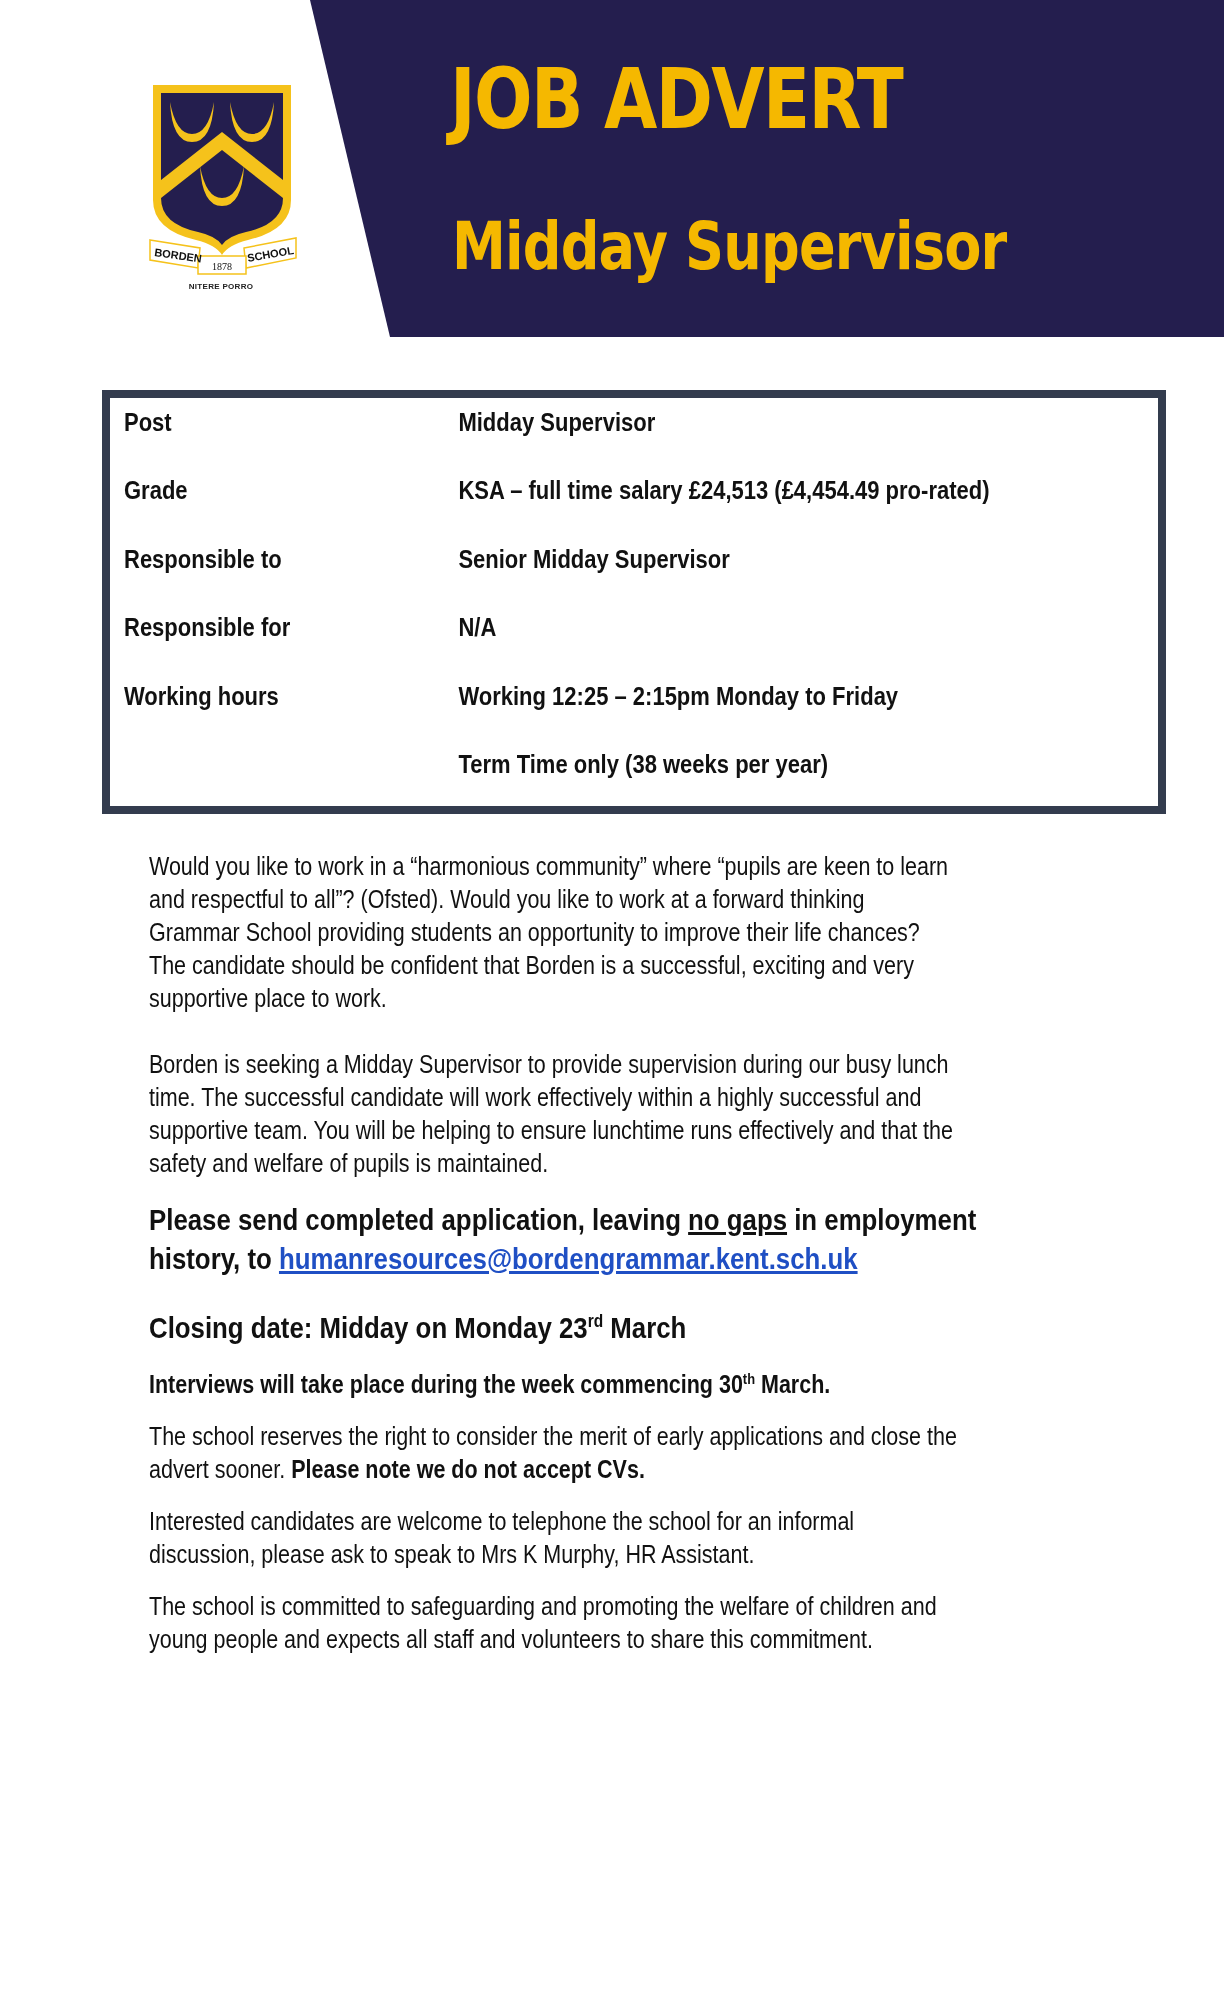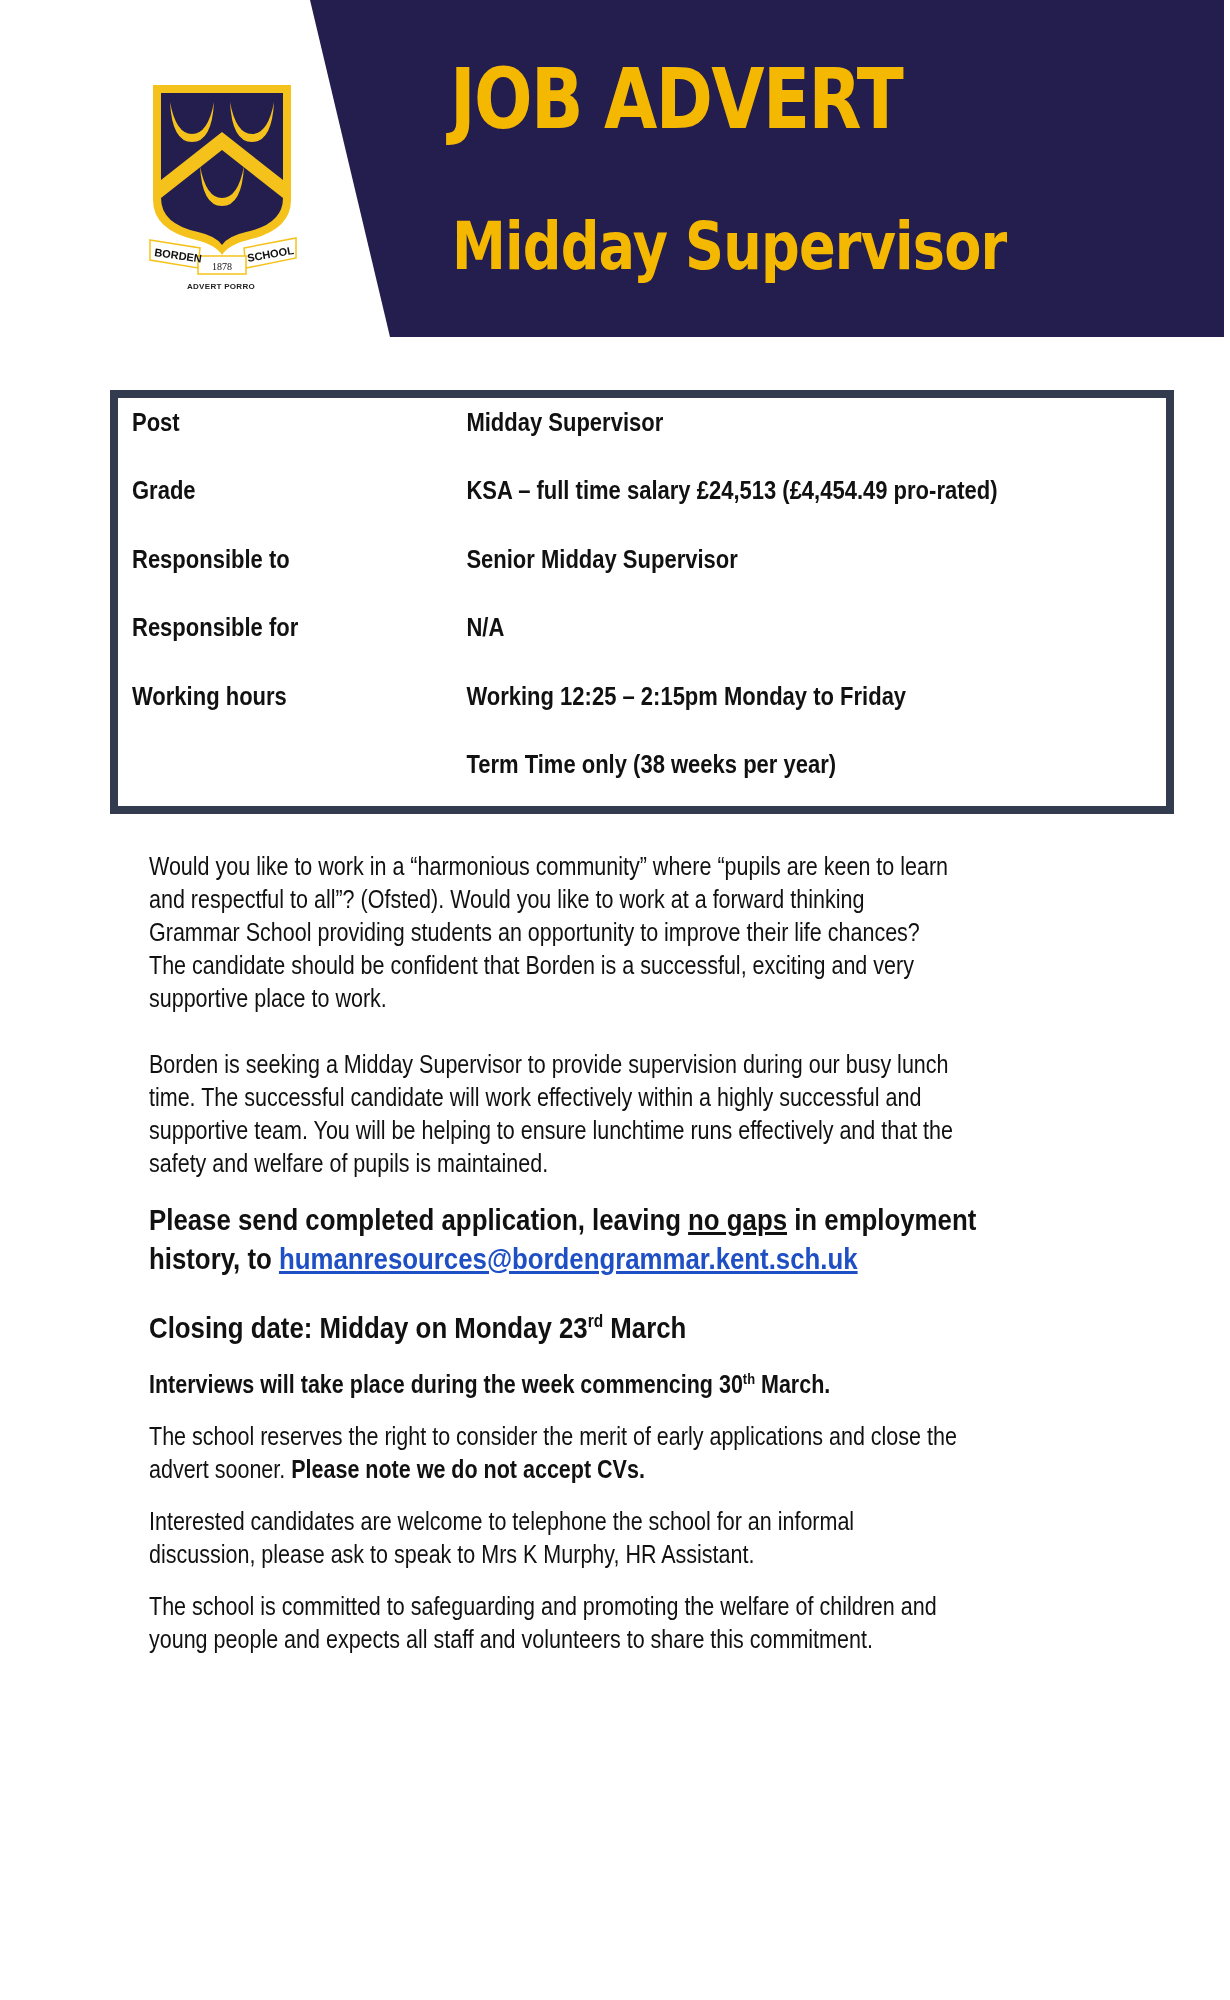--- a/index.html
+++ b/index.html
@@ -10,21 +10,21 @@
   .title1 { position:absolute; left:450px; top:50px; font-family:"DejaVu Sans", sans-serif;
             font-weight:bold; font-size:84px; color:#f5b800; letter-spacing:-2px;
             transform:scaleX(0.82); transform-origin:left top; white-space:nowrap; }
   .title2 { position:absolute; left:452px; top:208px; font-family:"DejaVu Sans", sans-serif;
             font-weight:bold; font-size:66px; color:#f5b800; letter-spacing:-1px;
             transform:scaleX(0.82); transform-origin:left top; white-space:nowrap; }
   .crest { position:absolute; left:148px; top:80px; width:150px; height:220px; }
   .motto { position:absolute; left:148px; top:282px; width:146px; text-align:center;
            font-size:8px; font-weight:bold; color:#222; letter-spacing:0.3px; }
 
-  .info-box { position:absolute; left:110px; top:390px; width:1048px; height:408px;
+  .info-box { position:absolute; left:102px; top:390px; width:1048px; height:408px;
               border:8px solid #333c4e; }
   .info-row { position:absolute; left:14px; font-size:25px; font-weight:bold; color:#111;
               transform:scaleX(0.88); transform-origin:left top; white-space:nowrap; }
   .info-row .val { position:absolute; left:380px; top:0; }
 
   .para { position:absolute; left:149px; width:940px; font-size:25px; line-height:33px;
           color:#111; transform:scaleX(0.86); transform-origin:left top; width:1100px; }
   .para b { font-weight:bold; }
   .big { font-size:30px; font-weight:bold; line-height:39px; }
   .email { color:#1f4fc4; text-decoration:underline; }
@@ -51,21 +51,21 @@
     <path d="M82,22 Q84,62 104,62 Q124,62 126,22 Q120,54 104,54 Q88,54 82,22 Z" fill="#f5c21b"></path>
     <path d="M52,86 Q54,126 74,126 Q94,126 96,86 Q90,118 74,118 Q58,118 52,86 Z" fill="#f5c21b"></path>
     <path d="M2,160 L52,168 L50,188 L2,180 Z" fill="#fff" stroke="#f5c21b" stroke-width="1.5"></path>
     <path d="M96,168 L148,158 L148,178 L98,188 Z" fill="#fff" stroke="#f5c21b" stroke-width="1.5"></path>
     <path d="M50,176 L98,176 L98,194 L50,194 Z" fill="#fff" stroke="#f5c21b" stroke-width="1.5"></path>
     <text x="6" y="176" font-size="11" font-weight="bold" font-family="Liberation Sans, sans-serif" transform="rotate(8 6 176)" fill="#111">BORDEN</text>
     <text x="100" y="182" font-size="11" font-weight="bold" font-family="Liberation Sans, sans-serif" transform="rotate(-10 100 182)" fill="#111">SCHOOL</text>
     <text x="74" y="190" font-size="10" text-anchor="middle" font-family="Liberation Serif, serif" fill="#111">1878</text>
   </svg>
 </div>
-<div class="motto">ADVERT PORRO</div>
+<div class="motto">NITERE PORRO</div>
 
 <div class="info-box">
   <div class="info-row" style="top:10px">
     <span>Post</span>
     <span class="val">Midday Supervisor</span>
   </div>
   <div class="info-row" style="top:78px">
     <span>Grade</span>
     <span class="val">KSA – full time salary £24,513 (£4,454.49 pro-rated)</span>
   </div>

